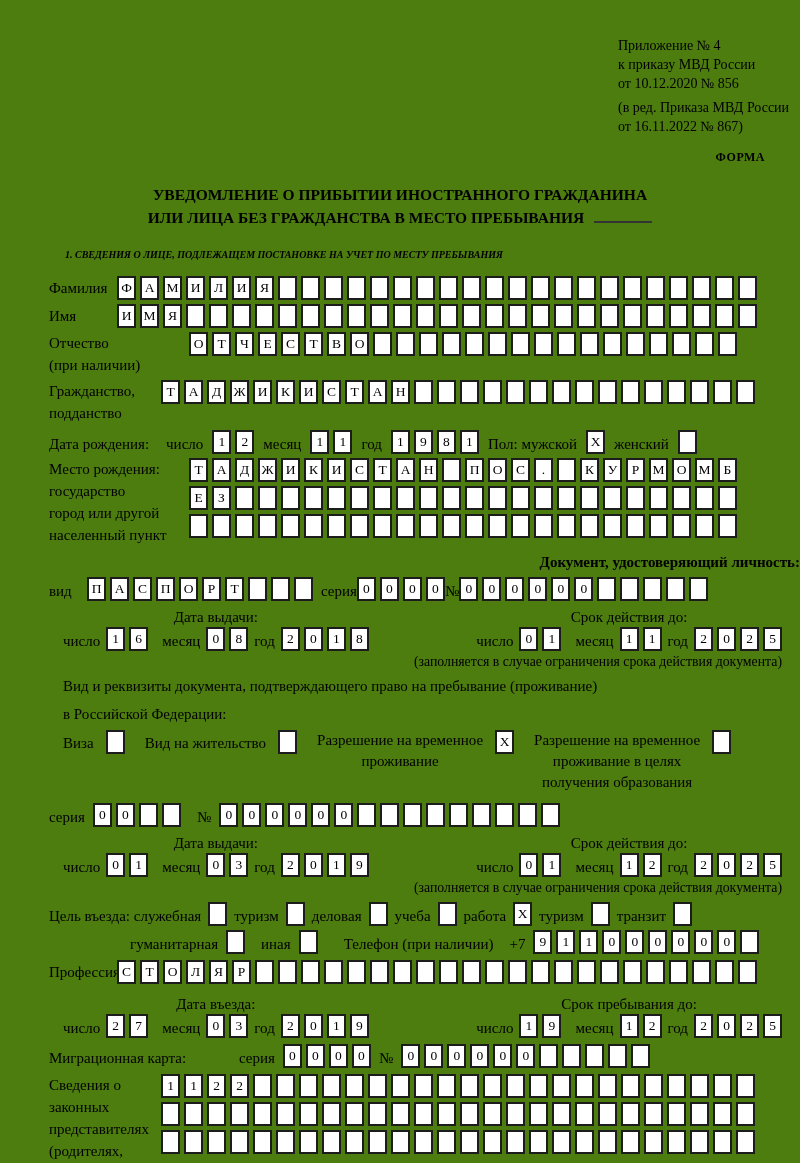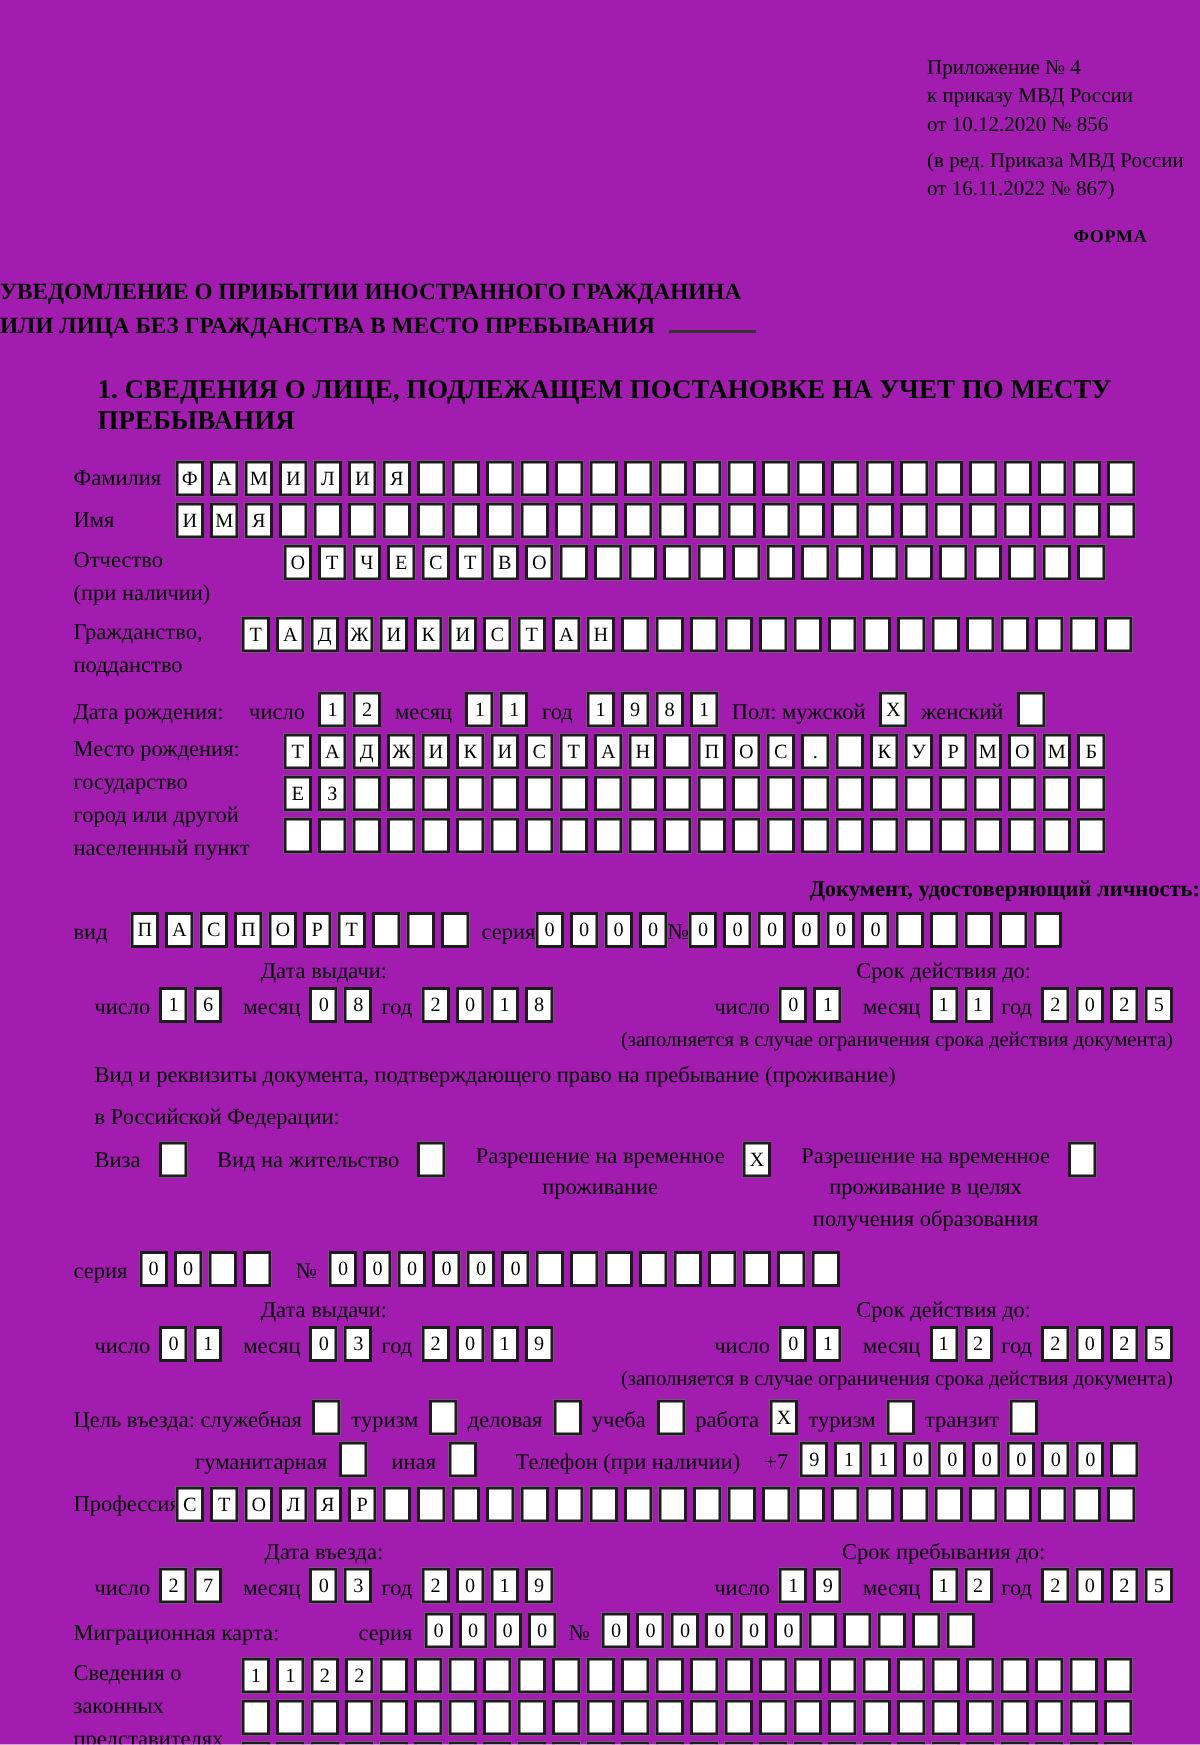--- a/index.html
+++ b/index.html
@@ -1,33 +1,33 @@
 <!DOCTYPE html>
 <html><head>
 <meta charset="utf-8">
 <style>
   * { box-sizing: border-box; }
   html, body { margin: 0; padding: 0; background: #ffffff; }
   .page {
-    width: 800px; height: 1163px; background: #a21caf; color: #000;
+    width: 800px; height: 1163px; background: #4d7c0f; color: #000;
     font-family: "Liberation Serif", "DejaVu Serif", serif;
     font-size: 15px; overflow: hidden; position: relative;
     padding-top: 36px;
   }
 
   
   .header-block { margin-left: 618px; line-height: 19px; font-size: 14px; }
   .header-block .gap { margin-top: 5px; }
   .forma { text-align: right; margin: 14px 35px 0 0; font-weight: bold; font-size: 12px; letter-spacing: .5px; }
 
   
-  .title { font-weight: bold; font-size: 15.5px; line-height: 23px; margin-top: 18px; }
+  .title { text-align: center; font-weight: bold; font-size: 15.5px; line-height: 23px; margin-top: 18px; }
   .title-underline { display: inline-block; width: 58px; border-bottom: 2px solid #333; margin-left: 10px; vertical-align: baseline; }
 
-  .section-heading { margin: 20px 10px 0 65px; font-weight: bold; font-size: 18px; }
+  .section-heading { margin: 20px 10px 0 65px; font-weight: bold; font-size: 10px; font-style: italic; }
 
   
   .row { display: flex; align-items: flex-start; margin: 0 0 4px 49px; }
   .inline-row { align-items: center; }
   .lbl { flex: 0 0 auto; padding-top: 3px; line-height: 18px; }
   .lbl-block { flex: 0 0 auto; line-height: 22px; }
   .w68  { width: 68px; }
   .w112 { width: 112px; }
   .w140 { width: 140px; }
   .ml8  { margin-left: 8px; }

